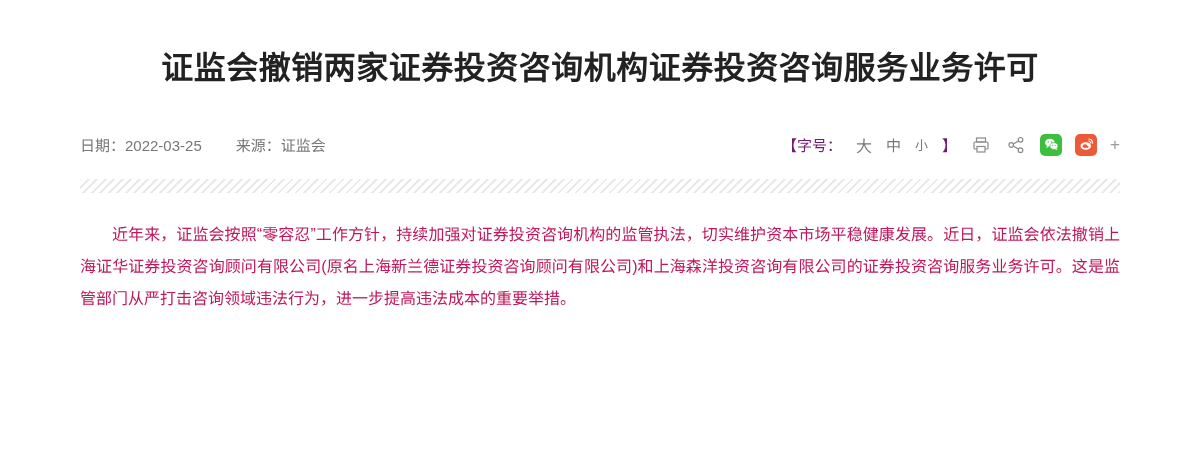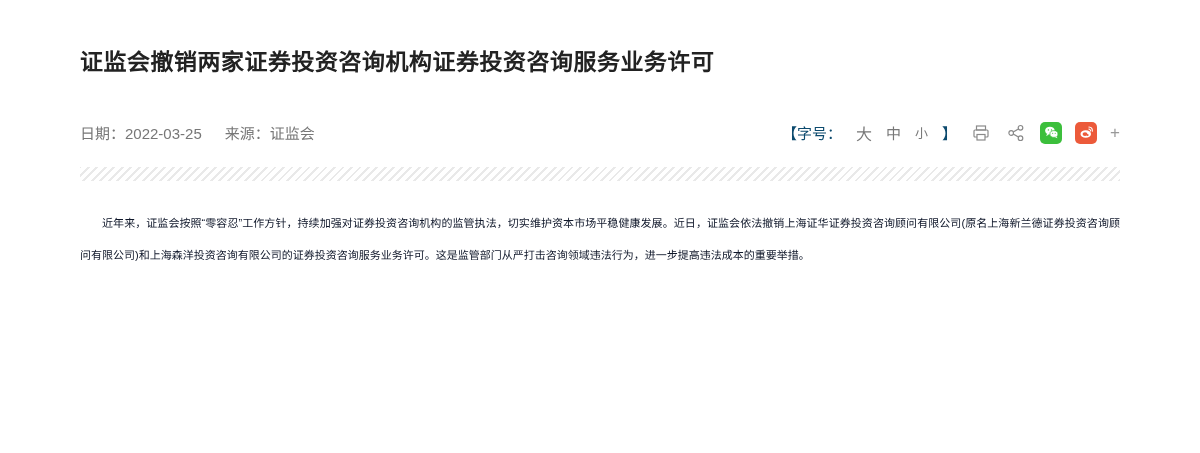--- a/index.html
+++ b/index.html
@@ -17,61 +17,62 @@
   }
   .page {
     position: relative;
     width: 1200px;
     height: 453px;
     box-sizing: border-box;
   }
 
   
   .article-title {
-    font-size: 23px;
+    text-align: center;
+    font-size: 32px;
     font-weight: bold;
     color: #222222;
     letter-spacing: 0.5px;
     padding: 30px 80px 0 80px;
     line-height: 34px;
   }
 
   
   .meta-bar {
     display: flex;
     align-items: center;
     justify-content: space-between;
     padding: 26px 80px 0 80px;
     font-size: 15px;
     color: #777777;
   }
   .meta-left {
     display: flex;
     align-items: center;
-    gap: 23px;
+    gap: 34px;
     white-space: nowrap;
   }
   .meta-left span {
     color: #777777;
   }
   .meta-right {
     display: flex;
     align-items: center;
     gap: 13px;
     white-space: nowrap;
   }
   .fontsize-group {
     display: flex;
     align-items: center;
     gap: 14px;
     color: #777777;
     font-size: 15px;
   }
   .fontsize-bracket {
-    color: #0c4a6e;
+    color: #701a75;
   }
   .fs-opt {
     cursor: pointer;
     color: #777777;
   }
   .fs-opt.big { font-size: 16px; }
   .fs-opt.mid { font-size: 15px; }
   .fs-opt.small { font-size: 13px; }
 
   
@@ -114,23 +115,23 @@
       #e9e9e9 0px,
       #e9e9e9 2px,
       #ffffff 2px,
       #ffffff 6px
     );
   }
 
   
   .article-body {
     padding: 26px 80px 0 80px;
-    font-size: 11px;
+    font-size: 16px;
     line-height: 32px;
-    color: #0f172a;
+    color: #be185d;
     text-align: justify;
   }
   .article-body p {
     margin: 0 0 14px 0;
     text-indent: 2em;
   }
 </style>
 </head>
 <body>
 

